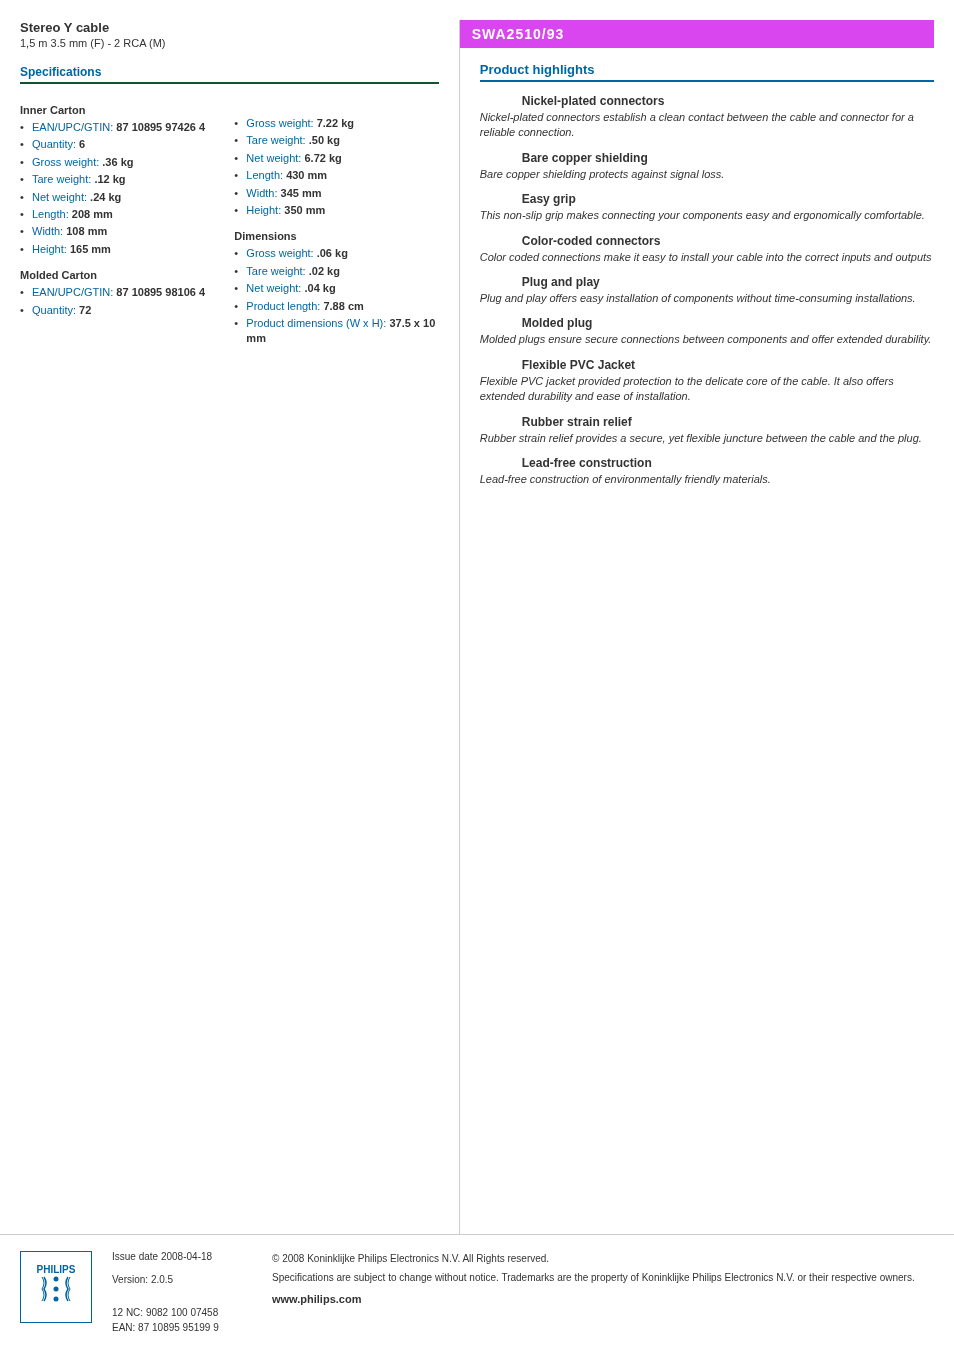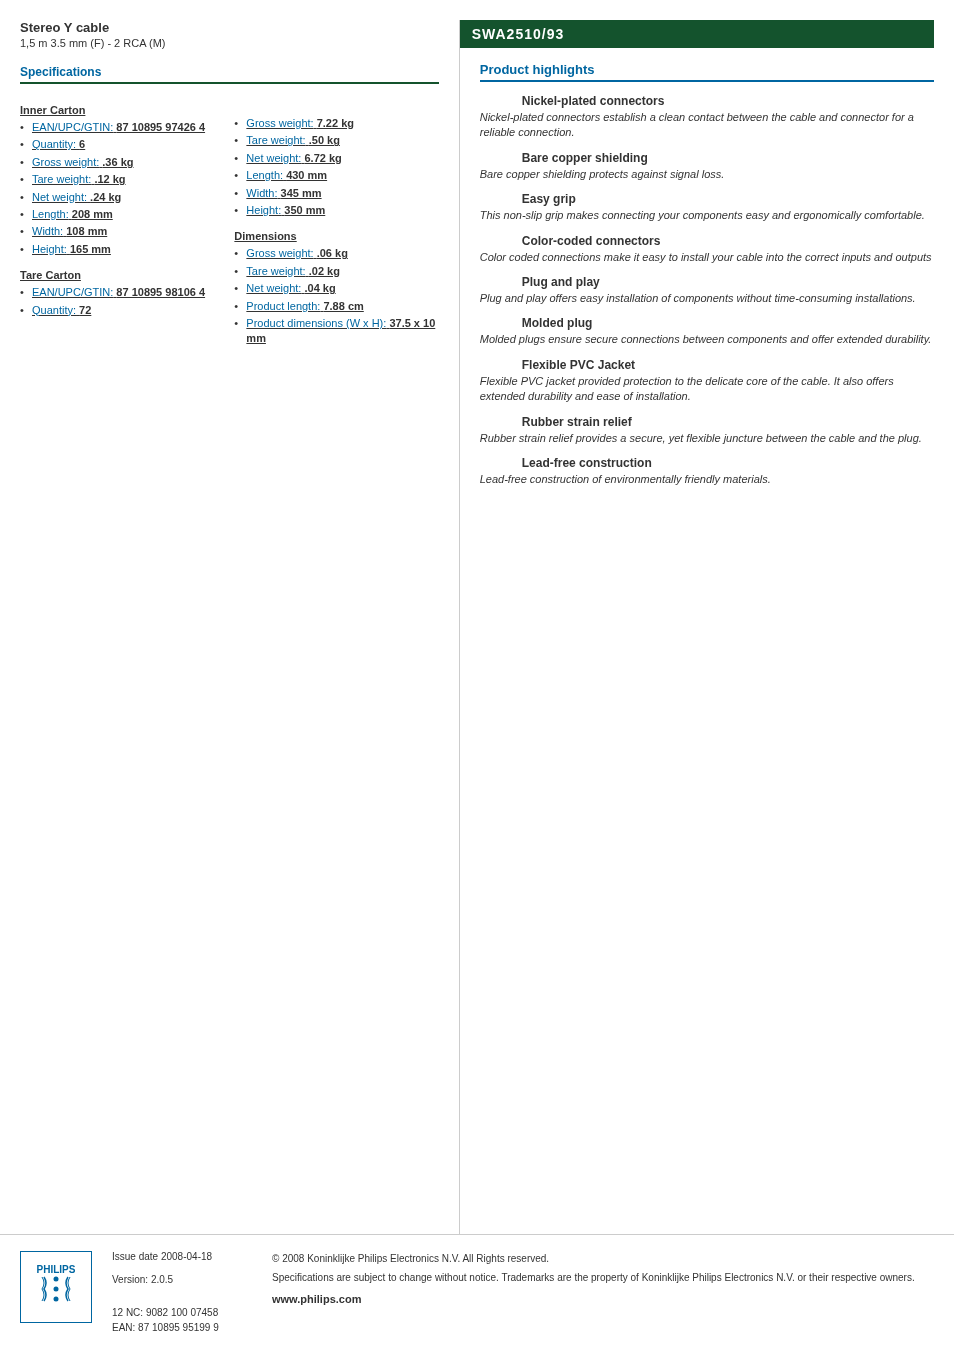--- a/index.html
+++ b/index.html
@@ -143,21 +143,21 @@
       flex: 1;
       font-size: 10px;
       color: #333;
       line-height: 1.5;
     }
     .footer-website {
       font-weight: bold;
       font-size: 11px;
     }
     .right-header-bar {
-      background-color: #14532d;
+      background-color: #d946ef;
       padding: 6px 12px;
       margin-bottom: 14px;
       margin-left: -20px;
       margin-right: 0px;
       margin-top: 0px;
     }
     .right-header-bar-text {
       color: #fff;
       font-size: 14px;
       font-weight: bold;
@@ -171,36 +171,36 @@
 
   <div class="main-content">
 
     <div class="left-column">
 
       <div class="product-title">Stereo Y cable</div>
       <div class="product-subtitle">1,5 m 3.5 mm (F) - 2 RCA (M)</div>
 
       <div class="section-heading">Specifications</div>
 
-      <div style="display:flex; gap:10px;text-decoration:underline;">
+      <div style="display:flex; gap:10px;">
 
         <div style="flex:1;">
           <div class="subsection-heading">Inner Carton</div>
           <ul class="bullet-list">
           <li><span class="label">EAN/UPC/GTIN:</span> <span class="value">87 10895 97426 4</span></li>
               <li><span class="label">Quantity:</span> <span class="value">6</span></li>
               <li><span class="label">Gross weight:</span> <span class="value">.36 kg</span></li>
               <li><span class="label">Tare weight:</span> <span class="value">.12 kg</span></li>
               <li><span class="label">Net weight:</span> <span class="value">.24 kg</span></li>
               <li><span class="label">Length:</span> <span class="value">208 mm</span></li>
               <li><span class="label">Width:</span> <span class="value">108 mm</span></li>
               <li><span class="label">Height:</span> <span class="value">165 mm</span></li>
             </ul>
 
-          <div class="subsection-heading">Tare Carton</div>
+          <div class="subsection-heading">Molded Carton</div>
           <ul class="bullet-list">
           <li><span class="label">EAN/UPC/GTIN:</span> <span class="value">87 10895 98106 4</span></li>
               <li><span class="label">Quantity:</span> <span class="value">72</span></li>
             </ul>
         </div>
 
         <div style="flex:1;">
           <ul class="bullet-list" style="margin-top:22px;">
           <li><span class="label">Gross weight:</span> <span class="value">7.22 kg</span></li>
               <li><span class="label">Tare weight:</span> <span class="value">.50 kg</span></li>

